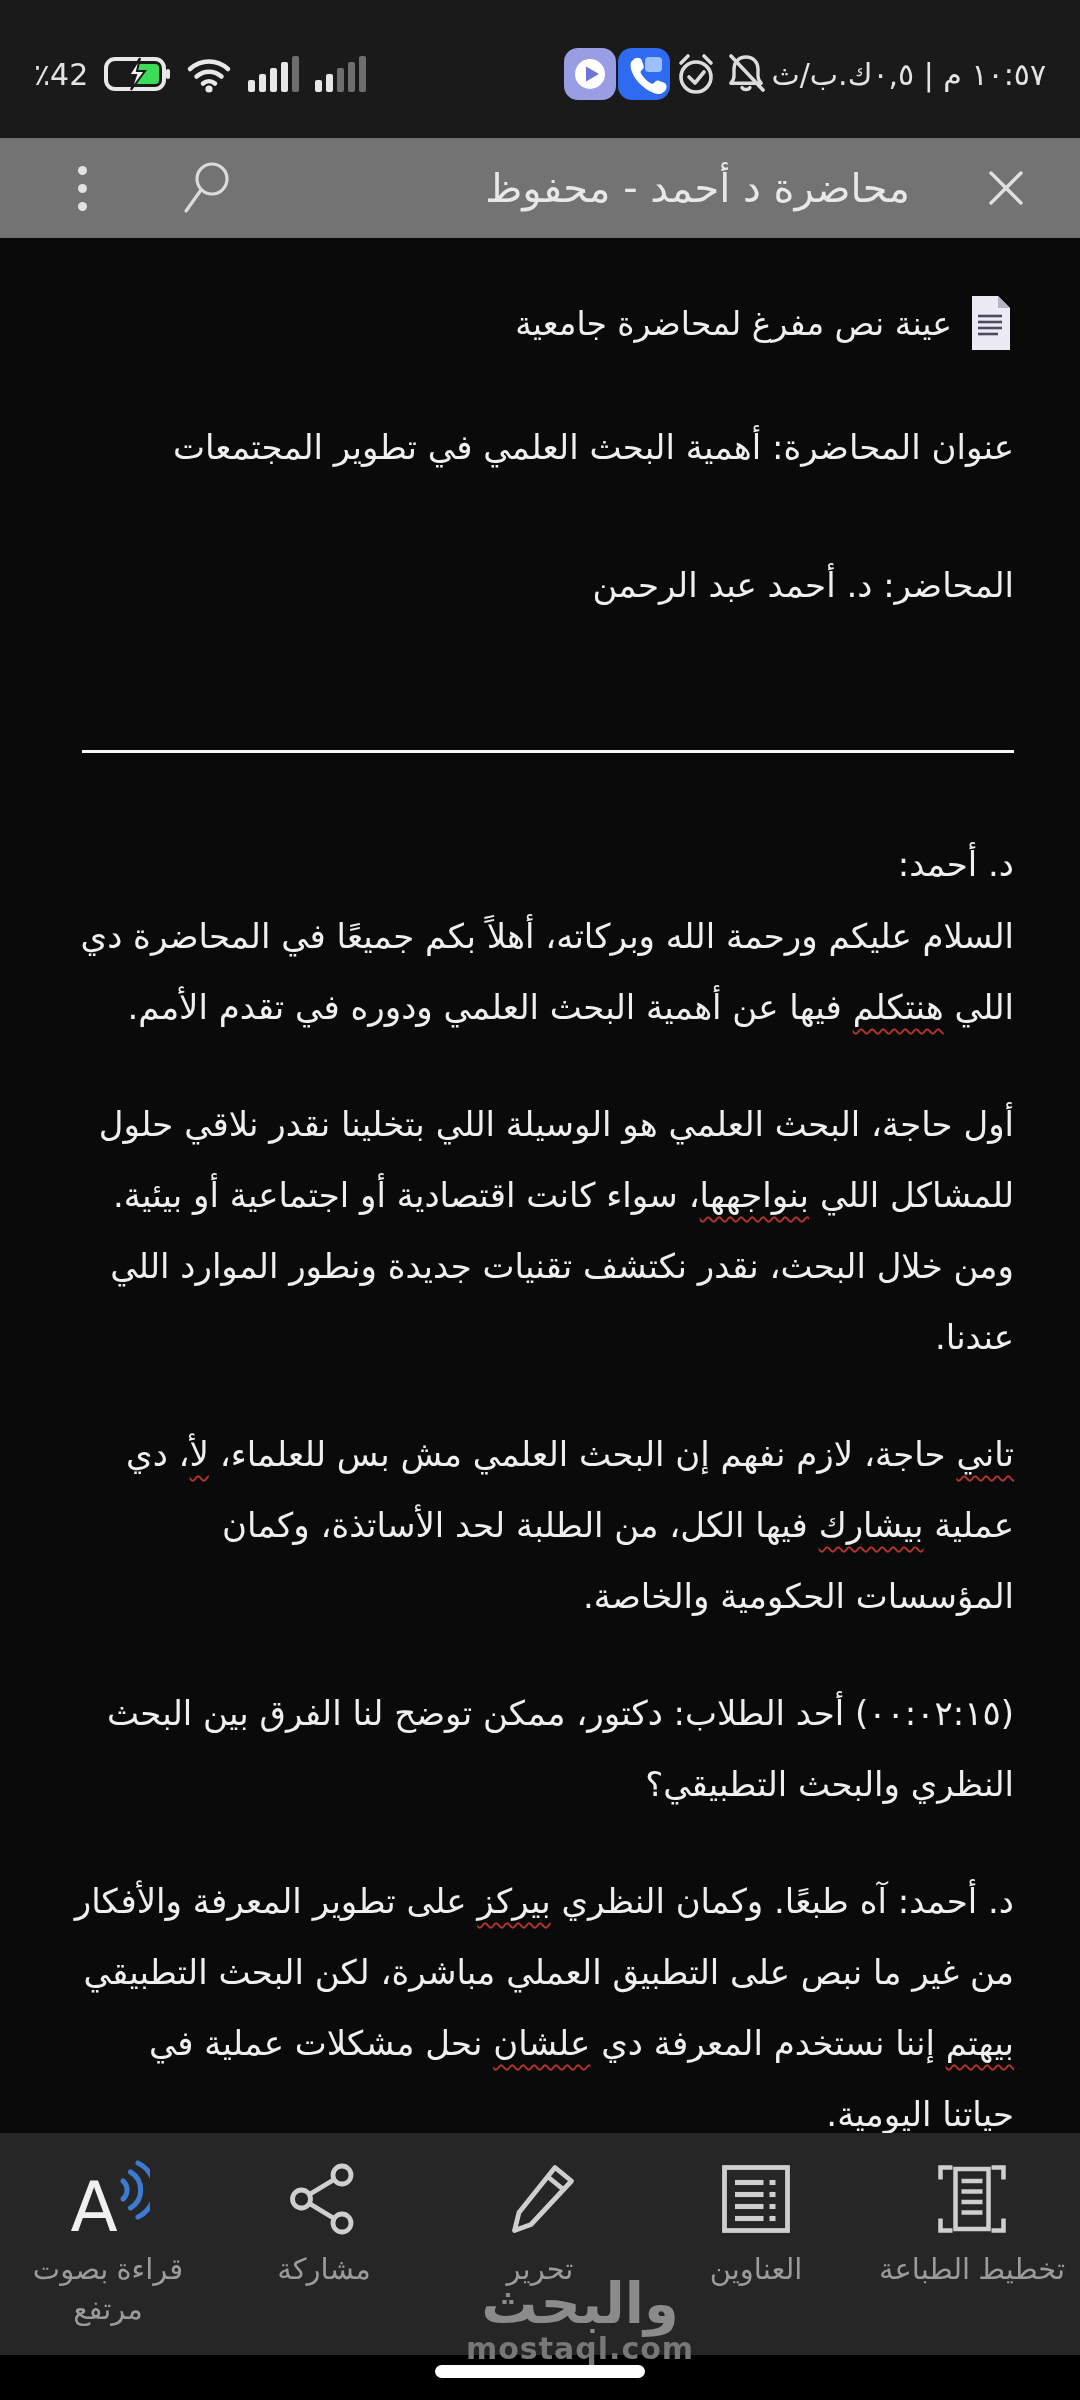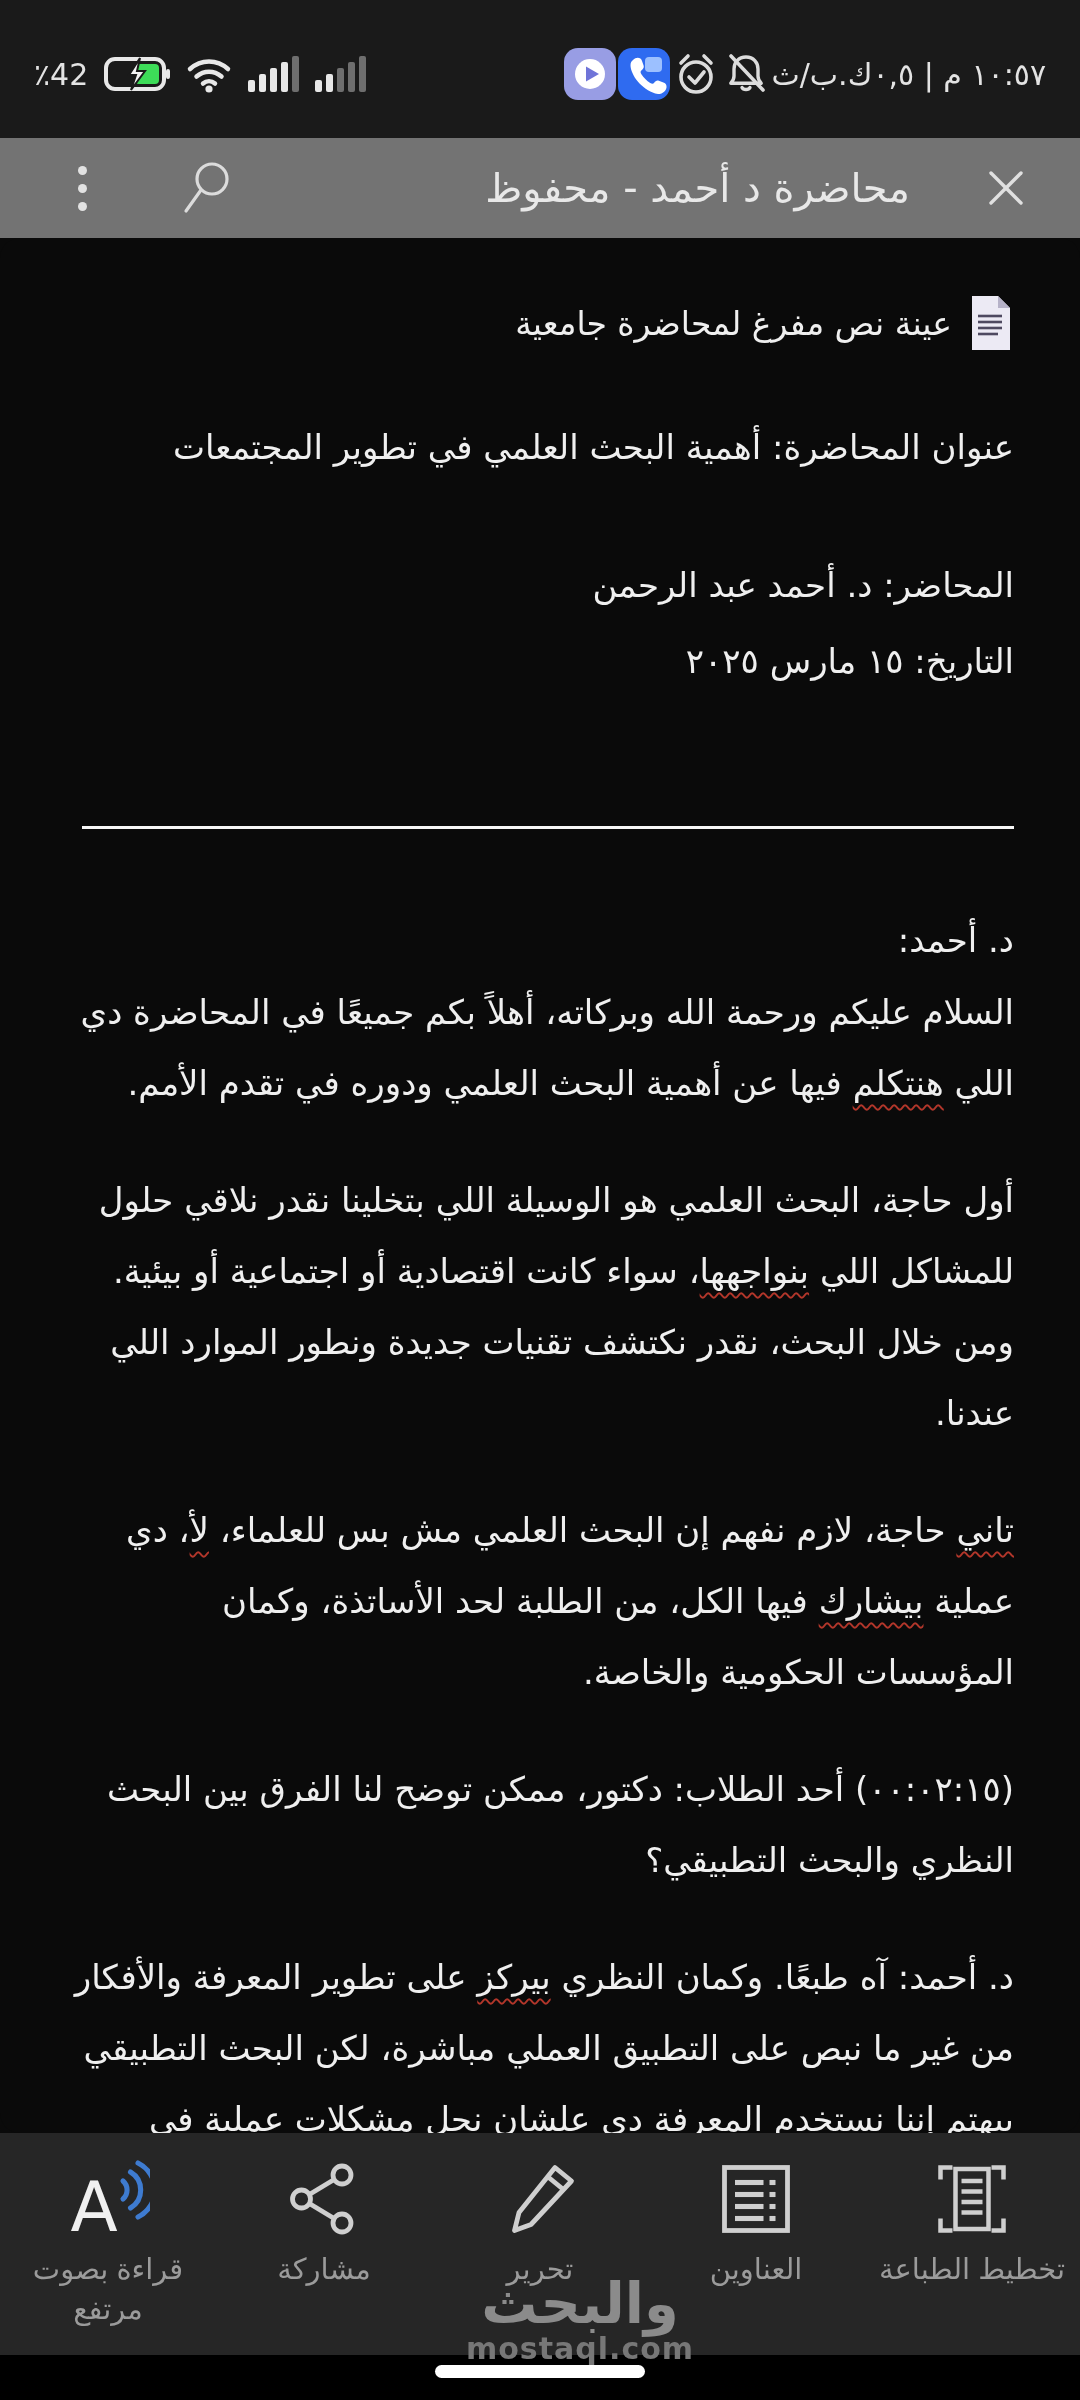--- a/index.html
+++ b/index.html
@@ -185,21 +185,20 @@
           <line x1="10" y1="28" x2="34" y2="28" stroke="#4e4960" stroke-width="2.6"></line>
           <line x1="10" y1="34" x2="34" y2="34" stroke="#4e4960" stroke-width="2.6"></line>
           <line x1="10" y1="40" x2="30" y2="40" stroke="#4e4960" stroke-width="2.6"></line>
         </svg>
       </span>
       <span>عينة نص مفرغ لمحاضرة جامعية</span>
     </div>
 
     <div class="line lecture-title">عنوان المحاضرة: أهمية البحث العلمي في تطوير المجتمعات</div>
     <div class="line lecturer">المحاضر: د. أحمد عبد الرحمن</div>
-    <div class="line date">التاريخ: ١٥ مارس ٢٠٢٥</div>
 
     <hr class="divider">
 
     <div class="speaker">د. أحمد:</div>
 
     <p class="para"><span>السلام عليكم ورحمة الله وبركاته، أهلاً بكم جميعًا في المحاضرة دي اللي </span><span class="misspelled">هنتكلم</span><span> فيها عن أهمية البحث العلمي ودوره في تقدم الأمم.</span></p>
     <p class="para"><span>أول حاجة، البحث العلمي هو الوسيلة اللي بتخلينا نقدر نلاقي حلول للمشاكل اللي </span><span class="misspelled">بنواجهها</span><span>، سواء كانت اقتصادية أو اجتماعية أو بيئية. ومن خلال البحث، نقدر نكتشف تقنيات جديدة ونطور الموارد اللي عندنا.</span></p>
     <p class="para"><span class="misspelled">تاني</span><span> حاجة، لازم نفهم إن البحث العلمي مش بس للعلماء، </span><span class="misspelled">لأ</span><span>، دي عملية </span><span class="misspelled">بيشارك</span><span> فيها الكل، من الطلبة لحد الأساتذة، وكمان المؤسسات الحكومية والخاصة.</span></p>
     <p class="para"><span>(٠٠:٠٢:١٥) أحد الطلاب: دكتور، ممكن توضح لنا الفرق بين البحث النظري والبحث التطبيقي؟</span></p>
     <p class="para"><span>د. أحمد: آه طبعًا. وكمان النظري </span><span class="misspelled">بيركز</span><span> على تطوير المعرفة والأفكار من غير ما نبص على التطبيق العملي مباشرة، لكن البحث التطبيقي </span><span class="misspelled">بيهتم</span><span> إننا نستخدم المعرفة دي </span><span class="misspelled">علشان</span><span> نحل مشكلات عملية في حياتنا اليومية.</span></p>

